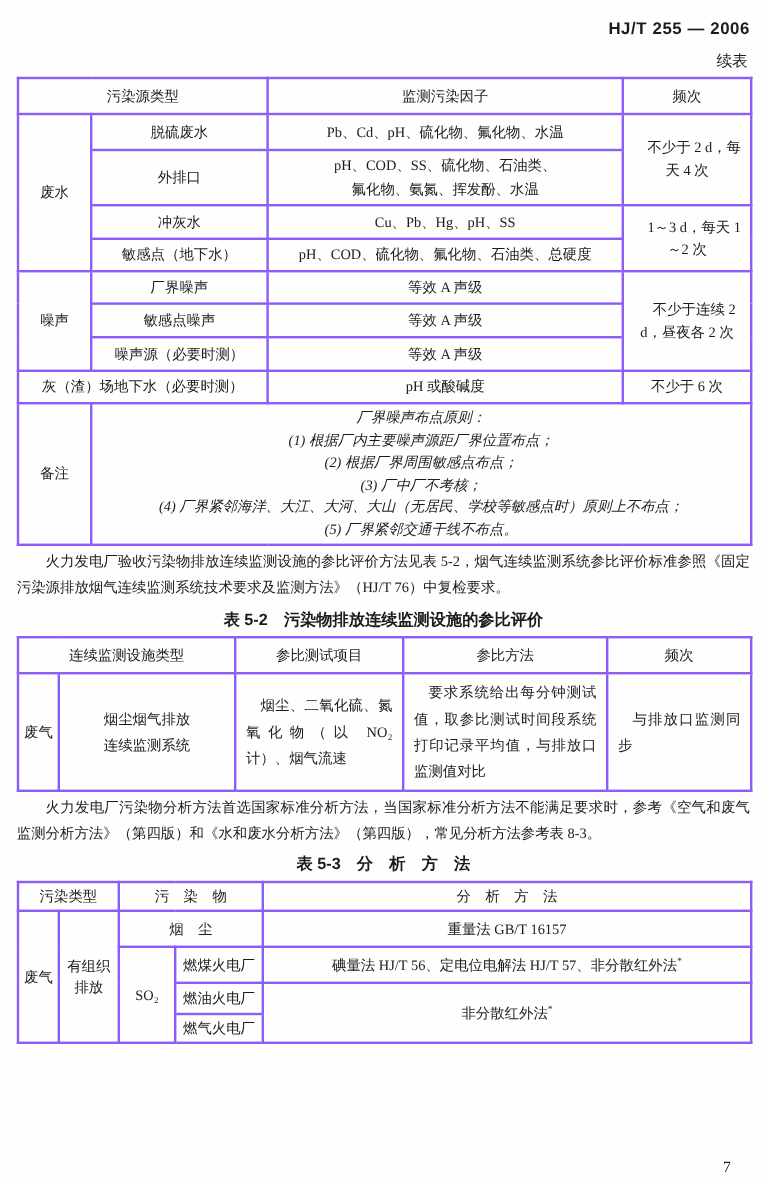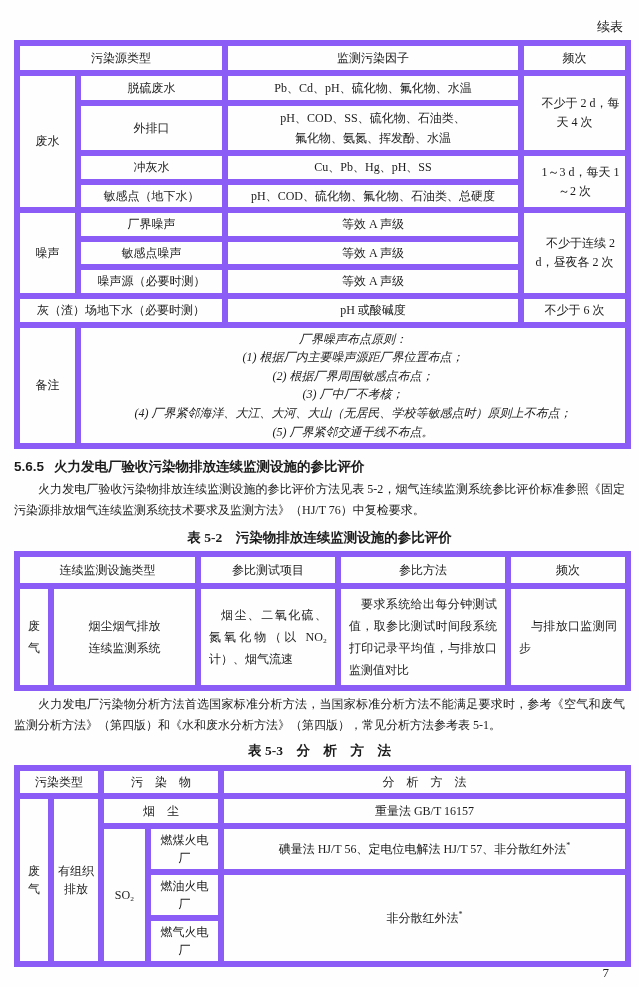--- a/index.html
+++ b/index.html
@@ -7,49 +7,50 @@
     position:relative;width:639px;height:987px;background:#fefefe;
     box-sizing:border-box;padding:8px 14px;overflow:hidden;
     font-family:"Liberation Serif","DejaVu Serif",serif;color:#1b1b1b;
   }
   .doc-code{margin-top:6px;text-align:right;font-family:"Liberation Sans","DejaVu Sans",sans-serif;
     font-weight:bold;font-size:14px;line-height:18px;letter-spacing:.5px;}
   .cont-label{margin-top:10px;text-align:right;font-size:13px;line-height:17px;padding-right:2px;}
 
   table.t{border-collapse:collapse;table-layout:fixed;width:611px;margin-top:5px;
     font-size:12px;color:#1b1b1b;border:2px solid #2e2e2e;}
-  table.t td{border:6px solid #8b5cf6;text-align:center;vertical-align:middle;
+  table.t td{border:2px solid #8b5cf6;text-align:center;vertical-align:middle;
     padding:2px 4px;line-height:1.55;word-break:break-all;}
   td.freq{text-align:justify;text-indent:1em;padding:2px 7px;}
   td.remark{ text-align:left;vertical-align:middle;padding:8px 10px 8px 12px;line-height:19px;font-style:italic;}
   .lh20{line-height:20px;}
 
   .sec-h{margin:8px 0 0 0;font-family:"Liberation Sans","DejaVu Sans",sans-serif;
     font-weight:bold;font-size:13.5px;line-height:19px;}
   .sec-h .sec-num{margin-right:10px;}
   .body-par{margin:3px 0 0 0;font-size:12px;line-height:21px;text-align:justify;
     text-indent:2em;word-break:break-all;}
-  .tbl-caption{margin-top:8px;text-align:center;font-family:Liberation Serif, serif;
+  .tbl-caption{margin-top:8px;text-align:center;font-family:Liberation Sans, sans-serif;
     font-weight:bold;font-size:13.5px;line-height:18px;}
   .cap2{margin-top:6px;}
 
   table.t52{margin-top:4px;padding-left:10px;}
   table.t52 td{line-height:22px;}
   table.t52 td.jpar{text-align:justify;text-indent:1em;padding:4px 8px;vertical-align:middle;}
 
   table.t53 td{line-height:1.5;}
   sup.fn{font-size:8px;vertical-align:super;line-height:0;}
 
   .page-num{position:absolute;right:30px;bottom:6px;font-size:13px;}
 </style>
 </head>
 <body>
 
 <div class="page">
 
+  <div class="doc-code">HJ/T 255 — 2006</div>
   <div class="cont-label">续表</div>
 
   <table class="t t1">
     <colgroup>
         <col style="width:61px">
         <col style="width:147px">
         <col style="width:296px">
         <col style="width:107px">
       </colgroup>
     <tbody>
@@ -106,23 +107,20 @@
           <div>(1) 根据厂内主要噪声源距厂界位置布点；</div>
           <div>(2) 根据厂界周围敏感点布点；</div>
           <div>(3) 厂中厂不考核；</div>
           <div>(4) 厂界紧邻海洋、大江、大河、大山（无居民、学校等敏感点时）原则上不布点；</div>
           <div>(5) 厂界紧邻交通干线不布点。</div>
         </td>
       </tr>
     </tbody>
   </table>
 
-  <h3 class="sec-h">
-    <span class="sec-num">5.6.5</span><span>火力发电厂验收污染物排放连续监测设施的参比评价</span>
-  </h3>
   <p class="body-par">火力发电厂验收污染物排放连续监测设施的参比评价方法见表 5-2，烟气连续监测系统参比评价标准参照《固定污染源排放烟气连续监测系统技术要求及监测方法》（HJ/T 76）中复检要求。</p>
   <div class="tbl-caption">表 5-2　污染物排放连续监测设施的参比评价</div>
 
   <table class="t t52">
     <colgroup>
         <col style="width:34px">
         <col style="width:147px">
         <col style="width:140px">
         <col style="width:170px">
         <col style="width:120px">
@@ -140,21 +138,21 @@
           <div>烟尘烟气排放</div>
           <div>连续监测系统</div>
         </td>
         <td class="jpar">烟尘、二氧化硫、氮氧化物（以 NO₂ 计）、烟气流速</td>
         <td class="jpar">要求系统给出每分钟测试值，取参比测试时间段系统打印记录平均值，与排放口监测值对比</td>
         <td class="jpar">与排放口监测同步</td>
       </tr>
     </tbody>
   </table>
 
-  <p class="body-par">火力发电厂污染物分析方法首选国家标准分析方法，当国家标准分析方法不能满足要求时，参考《空气和废气监测分析方法》（第四版）和《水和废水分析方法》（第四版），常见分析方法参考表 5-1。</p>
+  <p class="body-par">火力发电厂污染物分析方法首选国家标准分析方法，当国家标准分析方法不能满足要求时，参考《空气和废气监测分析方法》（第四版）和《水和废水分析方法》（第四版），常见分析方法参考表 8-3。</p>
   <div class="tbl-caption cap2">表 5-3　分　析　方　法</div>
 
   <table class="t t53">
     <colgroup>
         <col style="width:34px">
         <col style="width:50px">
         <col style="width:47px">
         <col style="width:73px">
         <col style="width:407px">
       </colgroup>

